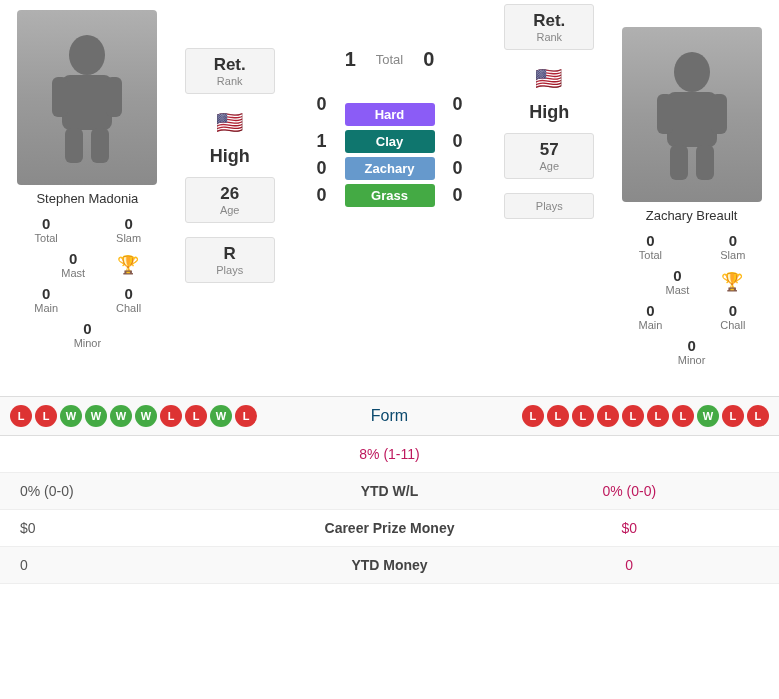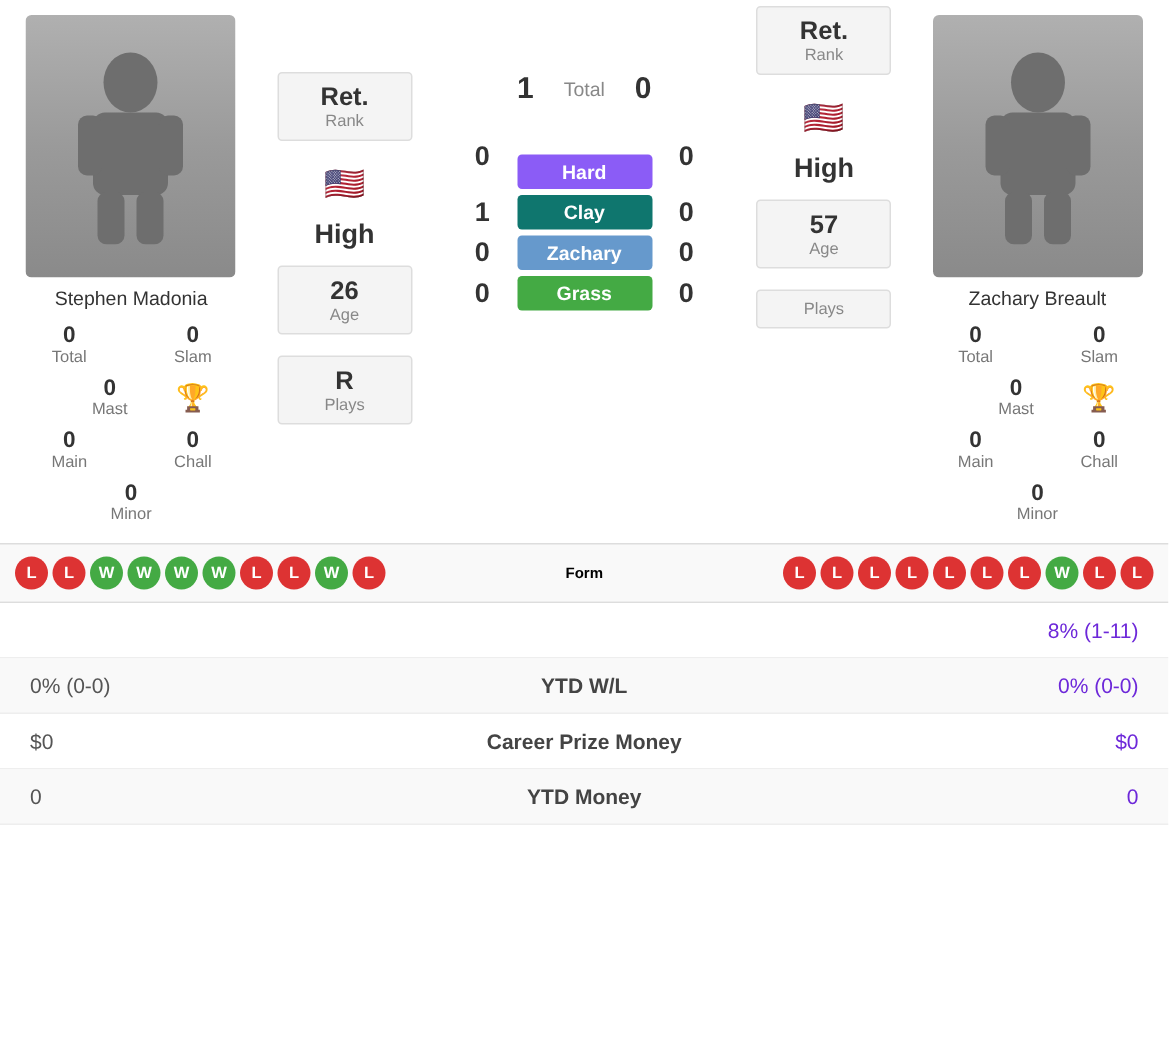--- a/index.html
+++ b/index.html
@@ -14,34 +14,34 @@
     .surface-clay { background: #0f766e; }
     .surface-indoor { background: #6699cc; }
     .surface-grass { background: #44aa44; }
 
     
     .form-section { border-top: 1px solid #ddd; padding: 8px 10px; display: flex; align-items: center; justify-content: space-between; background: #f9f9f9; }
     .form-badges { display: flex; gap: 3px; }
     .form-badge { width: 22px; height: 22px; border-radius: 50%; color: #fff; font-size: 11px; font-weight: 700; display: flex; align-items: center; justify-content: center; }
     .form-w { background: #44aa44; }
     .form-l { background: #dd3333; }
-    .form-center { font-size: 10px; font-weight: 700; color: #000000; }
+    .form-center { font-size: 16px; font-weight: 400; color: #0c4a6e; }
 
     
     .stats-rows { border-top: 1px solid #ddd; }
     .stats-row { display: flex; align-items: center; padding: 10px 20px; border-bottom: 1px solid #eee; }
     .stats-row:nth-child(even) { background: #f9f9f9; }
     .stats-left-val { flex: 1; text-align: left; font-size: 14px; color: #555; }
     .stats-center-label { width: 220px; text-align: center; font-size: 14px; font-weight: 700; color: #444; }
-    .stats-right-val { flex: 1; text-align: right; font-size: 14px; color: #6d28d9; }
+    .stats-right-val { flex: 1; text-align: center; font-size: 14px; color: #be185d; }
 
     
     .top-layout { display: flex; width: 100%; }
     .player-col-left { width: 175px; display: flex; flex-direction: column; align-items: center; padding: 10px 5px; }
-    .player-col-right { width: 175px; display: flex; flex-direction: column; align-items: center; padding: 10px 5px; }
+    .player-col-right { width: 175px; display: flex; flex-direction: column; align-items: center; padding: 27px 5px; }
 
     .stats-grid { display: flex; flex-wrap: wrap; width: 100%; justify-content: center; margin-top: 6px; }
     .sg-item { width: 50%; text-align: center; padding: 3px 0; }
     .sg-val { font-size: 15px; font-weight: 700; }
     .sg-lbl { font-size: 11px; color: #777; }
     .trophy-center { display: flex; justify-content: center; align-items: center; padding: 3px; }
 
     .center-scores { width: 210px; padding-top: 48px; display: flex; flex-direction: column; align-items: center; gap: 4px; }
     .score-line { display: flex; align-items: center; gap: 14px; width: 100%; justify-content: center; }
     .sl-num { font-size: 18px; font-weight: 700; min-width: 18px; text-align: center; }

